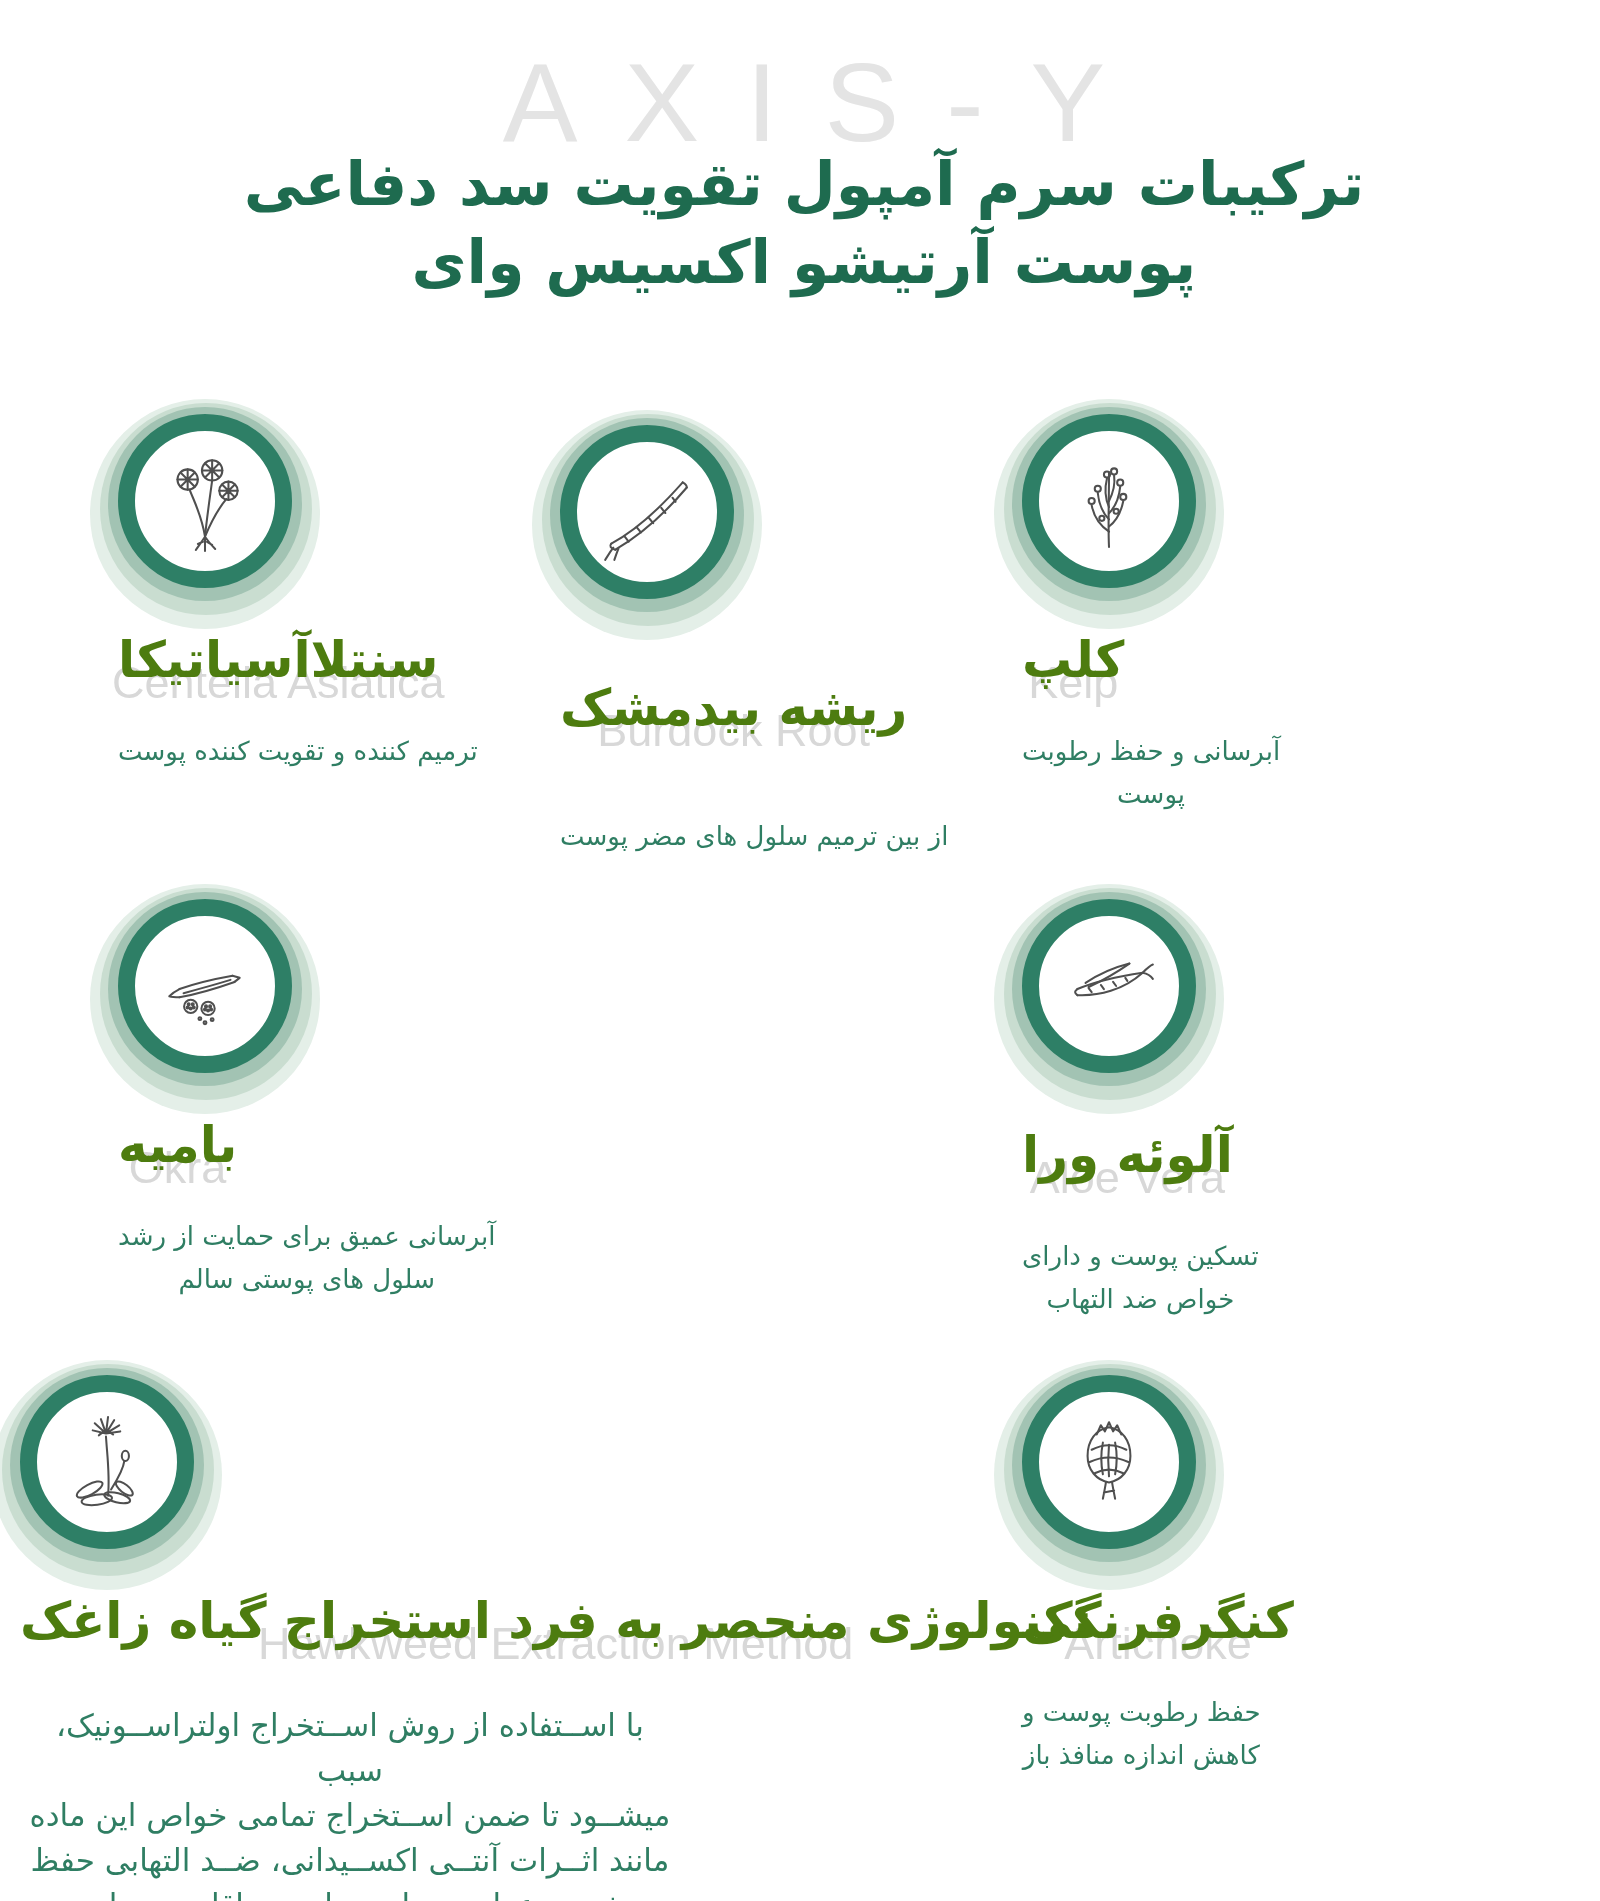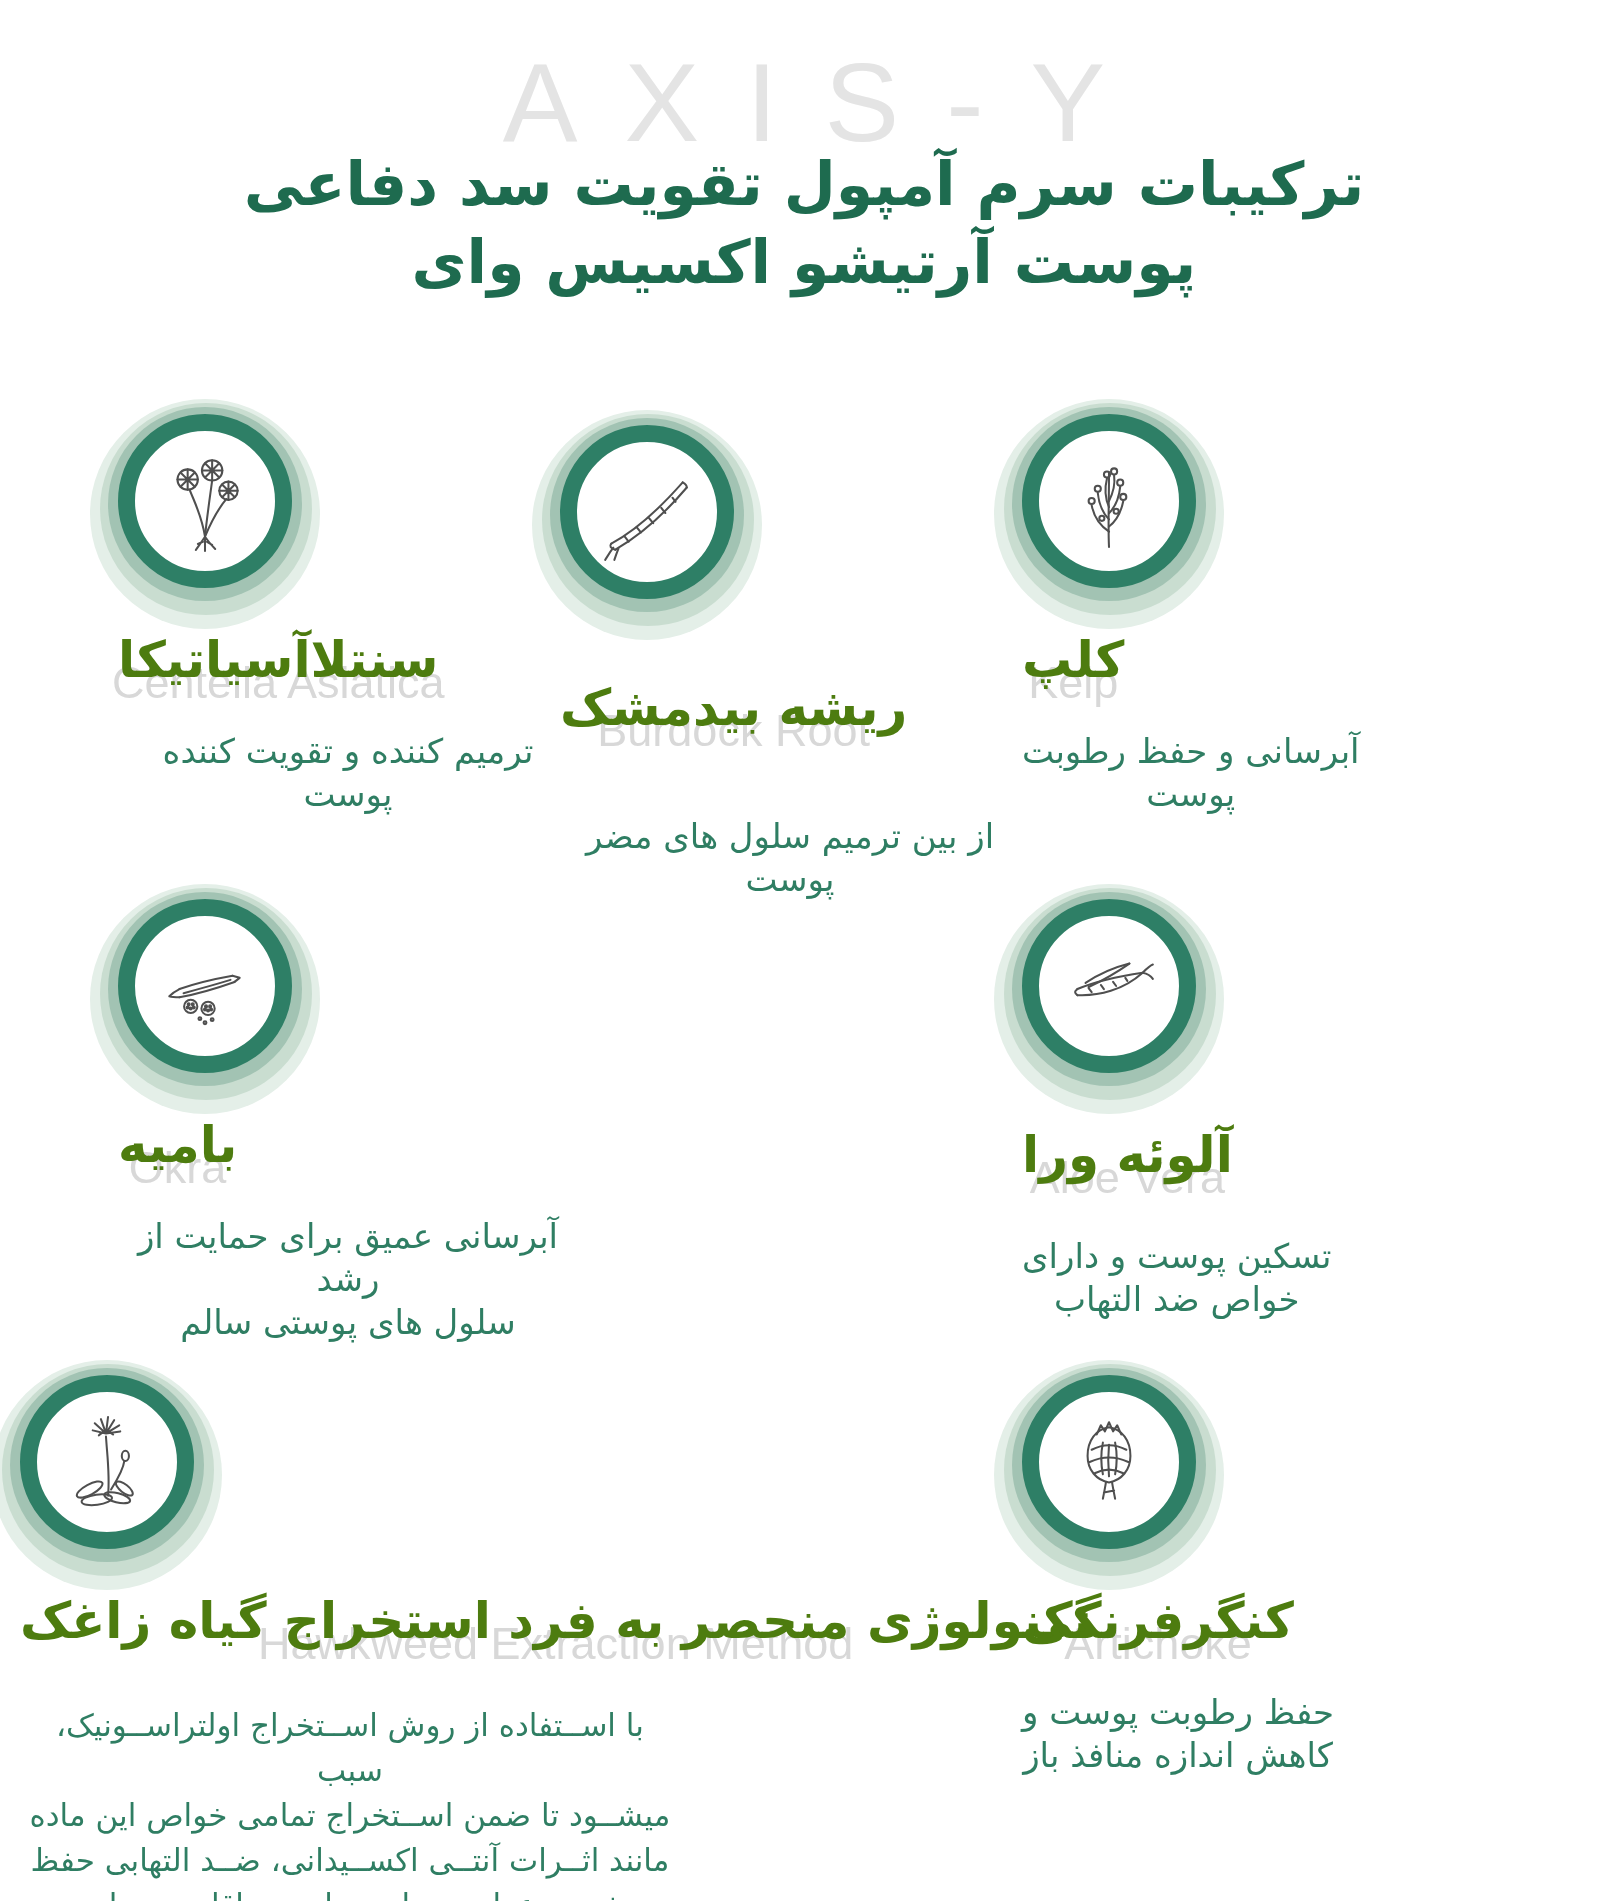--- a/index.html
+++ b/index.html
@@ -43,21 +43,21 @@
     position:absolute; top:22px; left:50%; transform:translateX(-50%);
     white-space:nowrap; font-size:45px; line-height:1; color:#d8d8d8;
     font-family:"Liberation Sans","DejaVu Sans",sans-serif; z-index:0;
   }
   .name-fa {
     position:relative; z-index:1; direction:rtl; white-space:nowrap;
     font-size:50px; line-height:44px; font-weight:bold; color:#4d7c0f;
   }
   .desc {
     margin:48px 0 0; direction:rtl; text-align:center; white-space:pre-line;
-    font-size:34px; line-height:43px; color:#2f7e63;
+    font-size:26px; line-height:43px; color:#2f7e63;
   }
   .item-wide .desc { font-size:31px; line-height:45px; margin-top:60px; }
 </style>
 </head>
 <body>
 
 <div class="canvas">
 
   <div class="brand-watermark">AXIS-Y</div>
   <h1 class="main-title"><span>ترکیبات سرم آمپول تقویت سد دفاعی</span><br><span>پوست آرتیشو اکسیس وای</span></h1>

